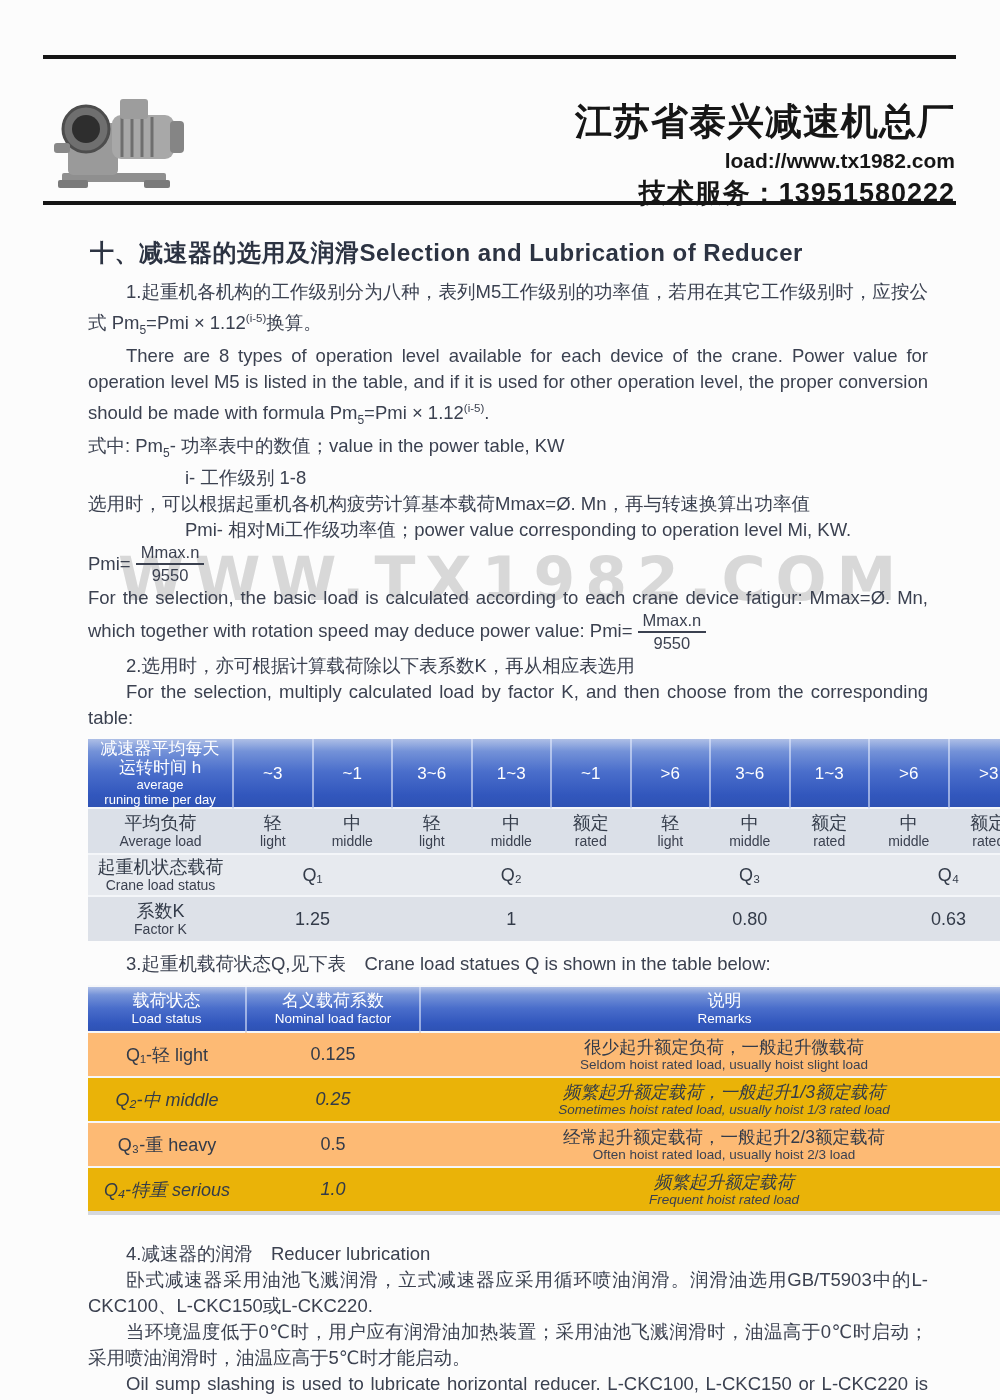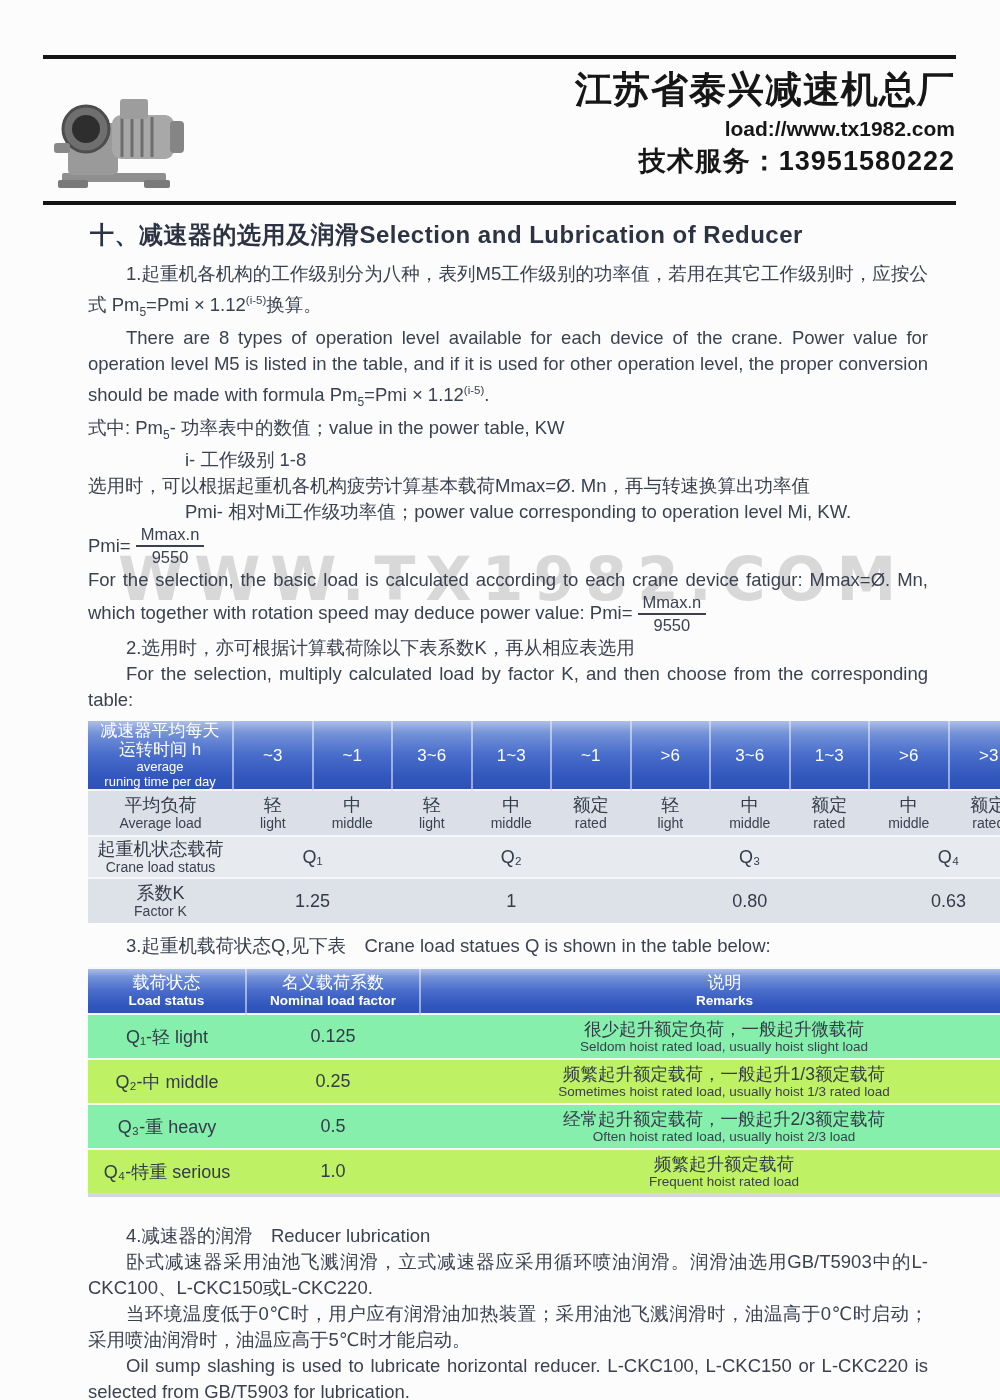--- a/index.html
+++ b/index.html
@@ -15,28 +15,28 @@
     font-size:60px;letter-spacing:10px;white-space:nowrap;
     font-family:"DejaVu Sans","Liberation Sans",sans-serif;
   }
   .wm1{top:544px;left:118px;}
   .wm2{top:1116px;left:95px;}
   
   .rule{position:absolute;left:43px;width:913px;height:4px;background:#151515;z-index:2;}
   .rule-top{top:55px;}
   .rule-2{top:201px;}
   .logo{position:absolute;left:52px;top:83px;z-index:2;}
-  .header-right{position:absolute;right:45px;top:68px;text-align:right;z-index:2;color:#161616;}
+  .header-right{position:absolute;right:45px;top:100px;text-align:right;z-index:2;color:#161616;}
   .company{font-size:37px;font-weight:bold;letter-spacing:1px;line-height:44px;}
   .website{font-size:21px;font-weight:bold;line-height:28px;margin-top:3px;}
   .service{font-size:27px;font-weight:bold;line-height:32px;margin-top:2px;letter-spacing:1px;}
   
   .content{position:absolute;left:88px;top:205px;width:840px;z-index:1;}
   .title{
-    font-size:24px;font-weight:bold;color:#2c3342;margin:14px 0 10px 2px;
+    font-size:24px;font-weight:bold;color:#2c3342;margin:32px 0 10px 2px;
     letter-spacing:0.5px;
   }
   .para{font-size:18.5px;line-height:26px;margin:0;text-align:justify;color:#3b4150;}
   .indent{text-indent:38px;}
   .indent-deep{padding-left:97px;}
   .hang{ text-indent:97px;}
   sub{font-size:12px;}
   sup{font-size:11.5px;}
   .frac{
     display:inline-flex;flex-direction:column;text-align:center;
@@ -58,24 +58,24 @@
   .t1 .corner-en{font-size:13px;line-height:15px;}
   .t1-row2 td{height:44px;background:#dbe0e8;}
   .t1-row3 td{height:40px;background:#e7eaef;}
   .t1-row4 td{height:44px;background:#dde1e8;}
   .t1 .zh{font-size:18px;line-height:20px;color:#333b49;}
   .t1 .en{font-size:14px;line-height:16px;color:#3b4150;}
   .t1 .qv{font-size:18px;color:#333b49;}
   .t1-row2 td,.t1-row3 td,.t1-row4 td{border-top:2px solid #f4f6f9;}
   .note{font-size:18.5px;line-height:26px;margin:10px 0 8px;text-indent:38px;color:#3b4150;}
   .t2 .thead-cell{height:44px;font-size:17px;line-height:20px;}
-  .t2 .hd-en{font-size:13.5px;line-height:16px;font-weight:bold;}
+  .t2 .hd-en{font-size:13.5px;line-height:16px;}
   .t2 td{height:43px;}
-  .t2 .r-odd td{background:#86efac;}
-  .t2 .r-even td{background:#bef264;}
+  .t2 .r-odd td{background:#fdba74;}
+  .t2 .r-even td{background:#eab308;font-style:italic;}
   .t2 td{border-top:2px solid #f6f7f9;}
   .t2{border-bottom:4px solid #d5d8de;}
   .t2 .status{font-size:18px;color:#333b49;}
   .t2 .factor{font-size:18px;color:#333b49;}
   .t2 .rk-zh{font-size:17.5px;line-height:20px;color:#333b49;}
   .t2 .rk-en{font-size:13.5px;line-height:16px;color:#3b4150;}
   .lube{margin-top:26px;}
 </style>
 </head>
 <body>

